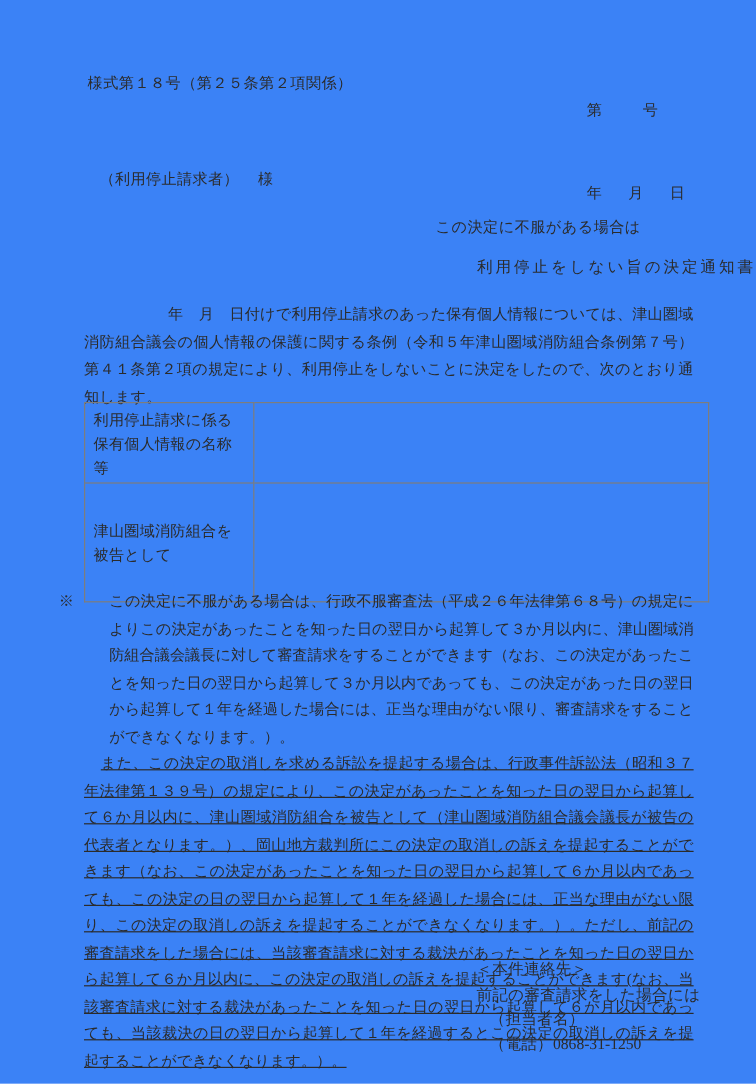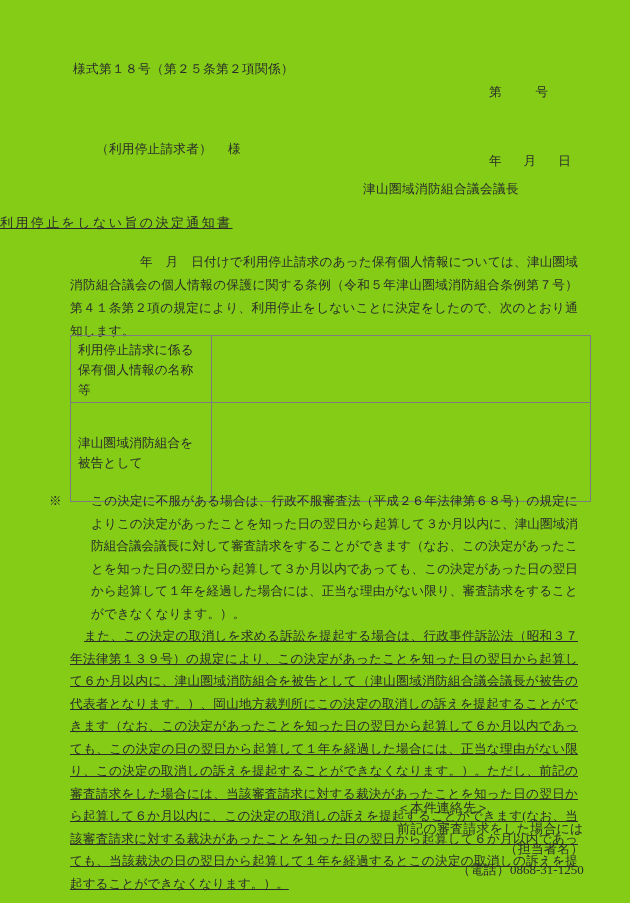--- a/index.html
+++ b/index.html
@@ -13,21 +13,21 @@
     position: relative;
     font-family: "Liberation Serif", "DejaVu Serif", serif;
     color: #2b2b2b;
     overflow: hidden;
   }
   .page {
     position: absolute;
     inset: 0;
     width: 630px;
     height: 903px;
-    background: #84cc16;
+    background: #3b82f6;
   }
 
   
   .t {
     position: absolute;
     white-space: pre;
     line-height: 1.0;
   }
   .jp {
     font-family: "Liberation Serif", "DejaVu Serif", serif;
@@ -51,40 +51,39 @@
   #doc-date-line {
     left: 489px;
     top: 110px;
     font-size: 12.6px;
     margin-top: 45px;
   }
   #doc-date-line .gap { display: inline-block; width: 22px; }
 
   
   #addressee {
-    left: 96px;
+    left: 83px;
     top: 143px;
     font-size: 12.6px;
     letter-spacing: 0.3px;
   }
   #addressee .spacer { display: inline-block; width: 16px; }
   #issuer {
     left: 363px;
     top: 183px;
     font-size: 12.6px;
     letter-spacing: 0.4px;
   }
   #doc-title {
     left: 0;
     top: 216px;
     width: 630px;
-    text-align: left;
+    text-align: right;
     font-size: 13px;
     letter-spacing: 2.4px;
-    text-decoration: underline;
   }
 
   
   #body-paragraph {
     position: absolute;
     left: 70px;
     top: 251px;
     width: 508px;
     font-size: 12.6px;
     line-height: 23px;
@@ -147,37 +146,37 @@
 
   
   #contact-block {
     position: absolute;
     left: 397px;
     top: 798px;
     font-size: 12.6px;
     line-height: 20.5px;
     letter-spacing: 0.2px;
   }
-  #contact-block .indent { padding-left: 11px; text-align: right; }
+  #contact-block .indent { padding-left: 11px; }
   #contact-block .tel-num { letter-spacing: 0px; }
 </style>
 </head>
 <body>
 
 <div class="page">
 
   <div class="t jp" id="form-number">様式第１８号（第２５条第２項関係）</div>
 
   <div class="t jp" id="doc-number-line"><span>第</span><span class="gap"></span><span>号</span></div>
 
   <div class="t jp" id="doc-date-line"><span>年</span><span class="gap"></span><span>月</span><span class="gap"></span><span>日</span></div>
 
   <div class="t jp" id="addressee"><span>（利用停止請求者）</span><span class="spacer"></span><span>様</span></div>
 
-  <div class="t jp" id="issuer">津山圏域消防組合議会議長</div>
+  <div class="t jp" id="issuer">この決定に不服がある場合は</div>
 
   <div class="t jp" id="doc-title">利用停止をしない旨の決定通知書</div>
 
   <div class="jp" id="body-paragraph">年　月　日付けで利用停止請求のあった保有個人情報については、津山圏域消防組合議会の個人情報の保護に関する条例（令和５年津山圏域消防組合条例第７号）第４１条第２項の規定により、利用停止をしないことに決定をしたので、次のとおり通知します。</div>
 
   <table id="info-table">
     <tbody>
       <tr class="row-1">
         <td class="label">利用停止請求に係る保有個人情報の名称等</td>
         <td class="value"></td>

